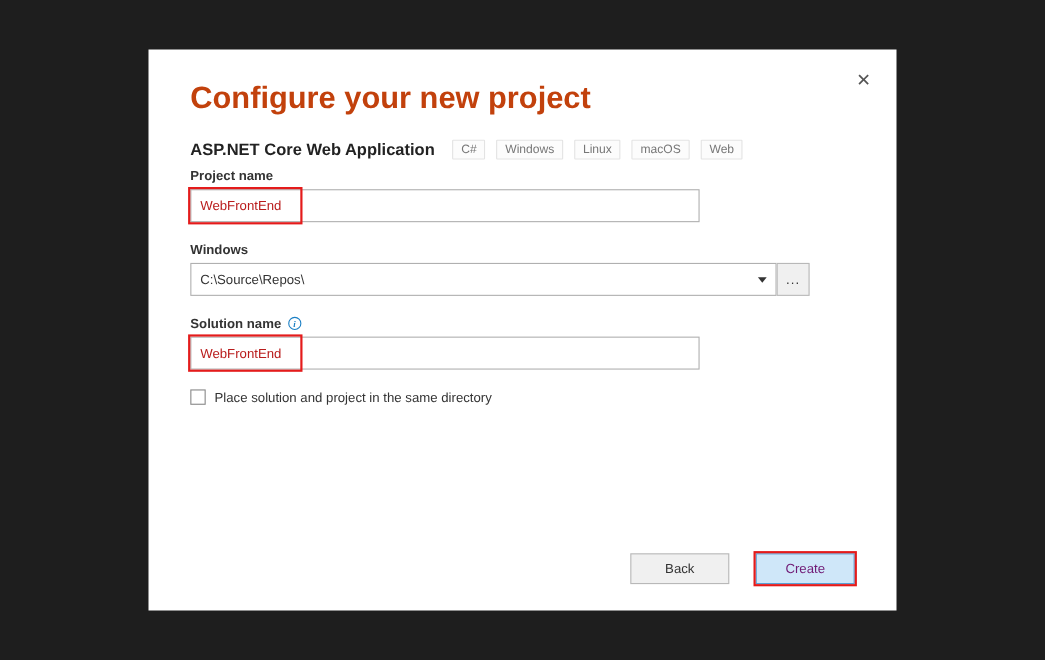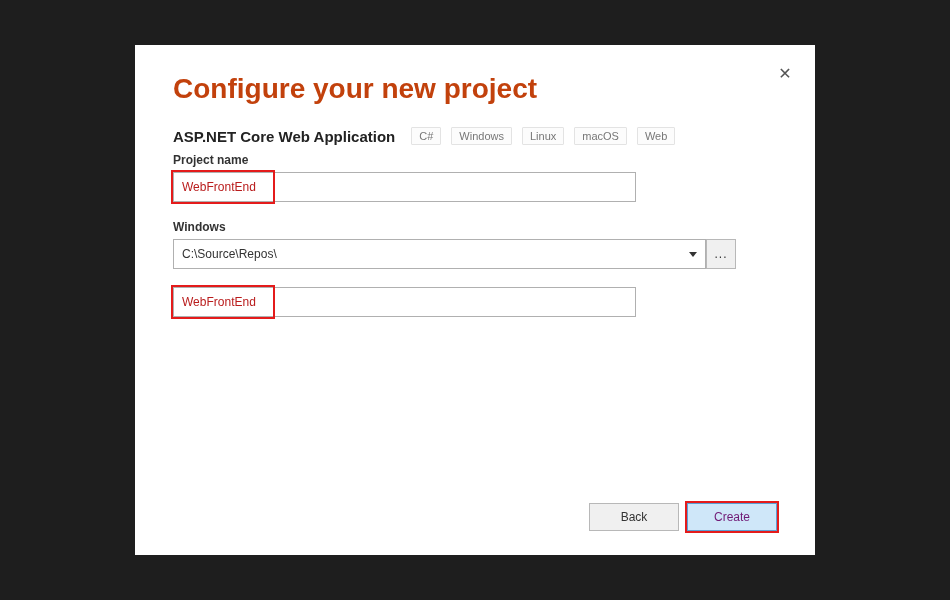--- a/index.html
+++ b/index.html
@@ -144,21 +144,21 @@
     }
     .checkbox-label {
       font-size: 12px;
       color: #333;
     }
     .button-bar {
       position: absolute;
       bottom: 24px;
       right: 38px;
       display: flex;
-      gap: 8px;
+      gap: 24px;
       padding-left: 48px;
     }
     .btn {
       width: 90px;
       height: 28px;
       font-size: 12px;
       cursor: pointer;
       display: flex;
       align-items: center;
       justify-content: center;
@@ -219,25 +219,33 @@
     <div class="dropdown-row">
       <div class="dropdown">
         <span>C:\Source\Repos\</span>
         <span class="caret"></span>
       </div>
       <div class="browse-btn">...</div>
     </div>
   </div>
 
   <div class="field-block">
+    <div class="field-label">
+      <span>Solution name</span>
+      <span class="info-icon">i</span>
+    </div>
     <div class="hl-segment-wrap">
       <input class="text-input" type="text" value="WebFrontEnd" style="">
       <div class="hl-segment" style="left:-2px; top:-2px; width:104px; height:34px;"></div>
     </div>
   </div>
 
+  <div class="checkbox-row">
+    <div class="checkbox"></div>
+    <span class="checkbox-label">Place solution and project in the same directory</span>
+  </div>
 
   <div class="button-bar">
     <div class="btn btn-back">Back</div>
     <div class="btn btn-create hl-red">Create</div>
   </div>
 
 </div>
 
 </body></html>

